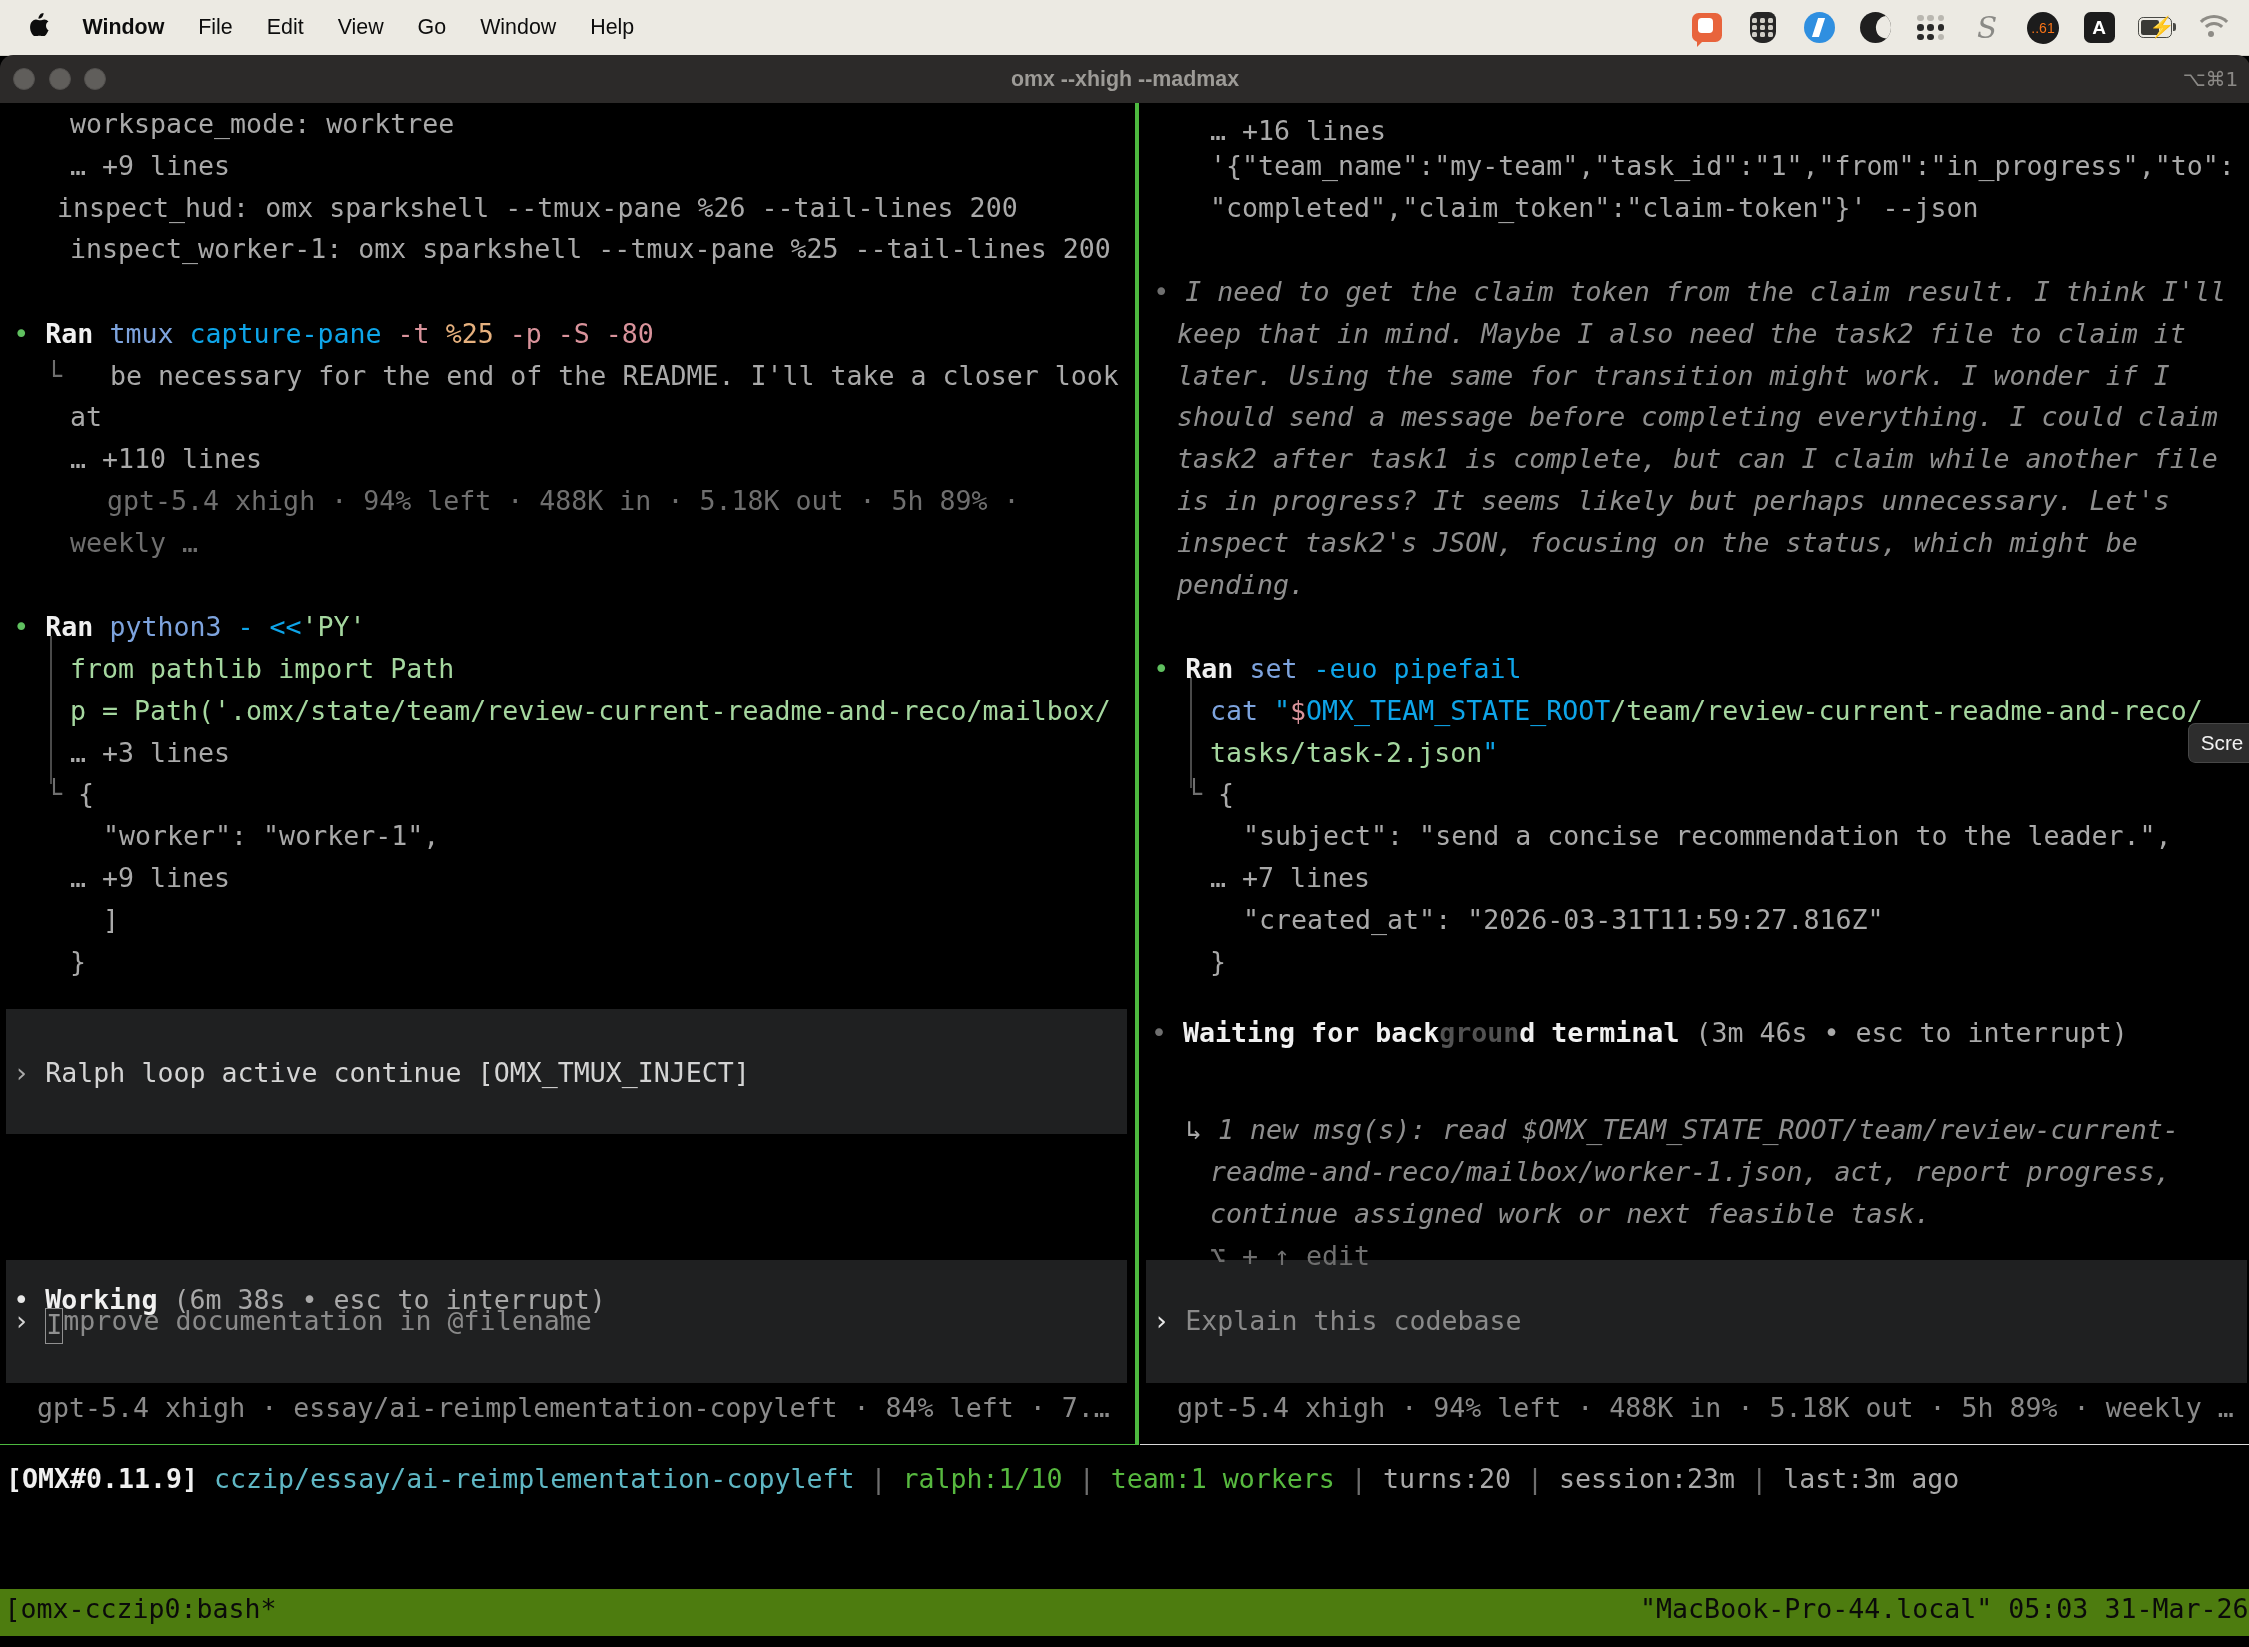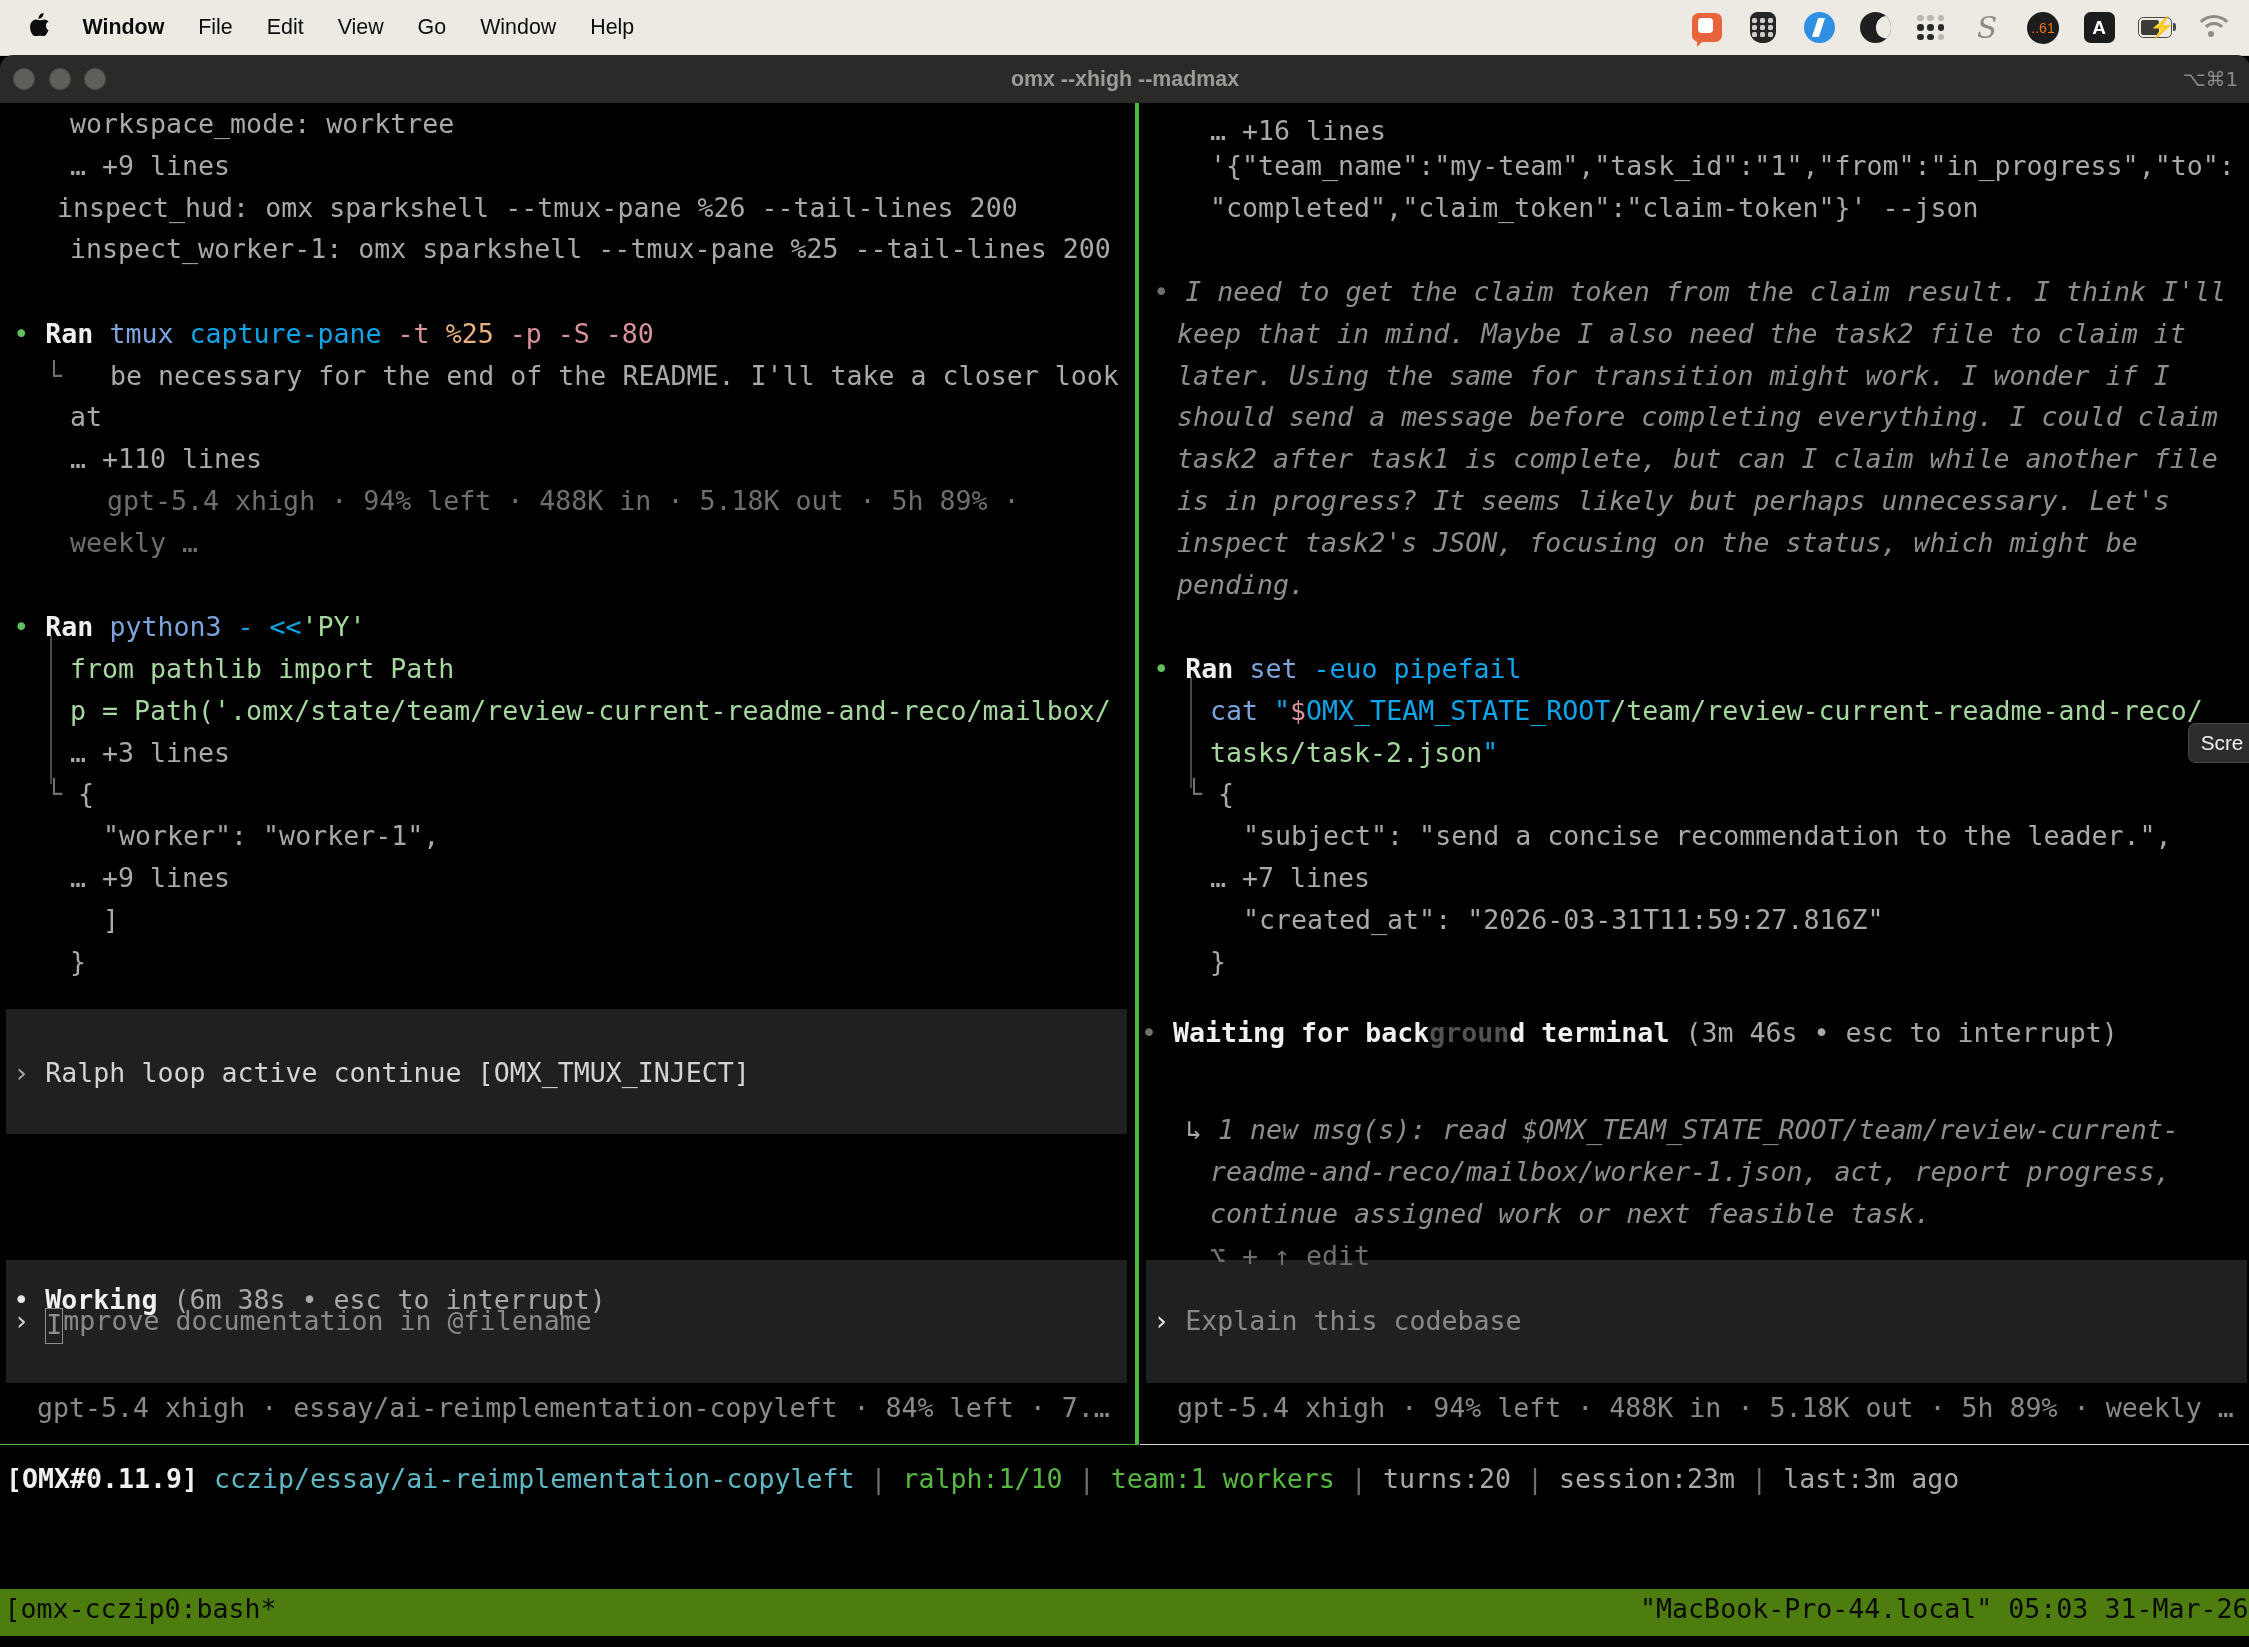--- a/index.html
+++ b/index.html
@@ -219,21 +219,21 @@
           <div class="tl" style="top: 545px; left: 13.3px;"><span class="gb">• </span><span class="wb">Ran </span><span class="b">set </span><span class="p">-euo pipefail</span></div>
           <div class="tl" style="top: 587px; left: 70px;"><span class="b">cat </span><span class="p">"</span><span class="r">$</span><span class="p">OMX_TEAM_STATE_ROOT</span><span class="gr">/team/review-current-readme-and-reco/</span></div>
           <div class="tl" style="top: 629px; left: 70px;"><span class="gr">tasks/task-2.json</span><span class="p">"</span></div>
           <div class="tl" style="top: 670px; left: 46px;"><span class="d">└ </span><span class="g">{</span></div>
           <div class="tl" style="top: 712px; left: 103px;"><span class="g">"subject": "send a concise recommendation to the leader.",</span></div>
           <div class="tl" style="top: 754px; left: 70px;"><span class="g">… +7 lines</span></div>
           <div class="tl" style="top: 796px; left: 103px;"><span class="g">"created_at": "2026-03-31T11:59:27.816Z"</span></div>
           <div class="tl" style="top: 838px; left: 70px;"><span class="g">}</span></div>
         </div>
       <div class="line-box" style="left:0;top:909px;width:1110px;">
-          <div class="fl" style="padding-left: 1px;"><span class="d">• </span><span class="wb">Waiting for back</span><span class="shim">groun</span><span class="wb">d terminal </span><span class="g">(3m 46s • esc to interrupt)</span></div>
+          <div class="fl" style="padding-left: 11px;"><span class="d">• </span><span class="wb">Waiting for back</span><span class="shim">groun</span><span class="wb">d terminal </span><span class="g">(3m 46s • esc to interrupt)</span></div>
         </div>
       <div class="line-box" style="left:0;top:1006px;width:1110px;">
           <div class="fl" style="padding-left: 46px;"><span class="g">↳ </span><span class="it">1 new msg(s): read $OMX_TEAM_STATE_ROOT/team/review-current-</span></div>
           <div class="fl" style="padding-left: 70px;"><span class="it">readme-and-reco/mailbox/worker-1.json, act, report progress,</span></div>
           <div class="fl" style="padding-left: 70px;"><span class="it">continue assigned work or next feasible task.</span></div>
           <div class="fl" style="padding-left: 70px;"><span class="d">⌥ + ↑ edit</span></div>
         </div>
       <div class="line-box" style="left:0;top:1197px;width:1176px;">
           <div class="fl" style="padding-left: 13.3px;"><span class="w">› </span><span class="ph">Explain this codebase</span></div>
         </div>

